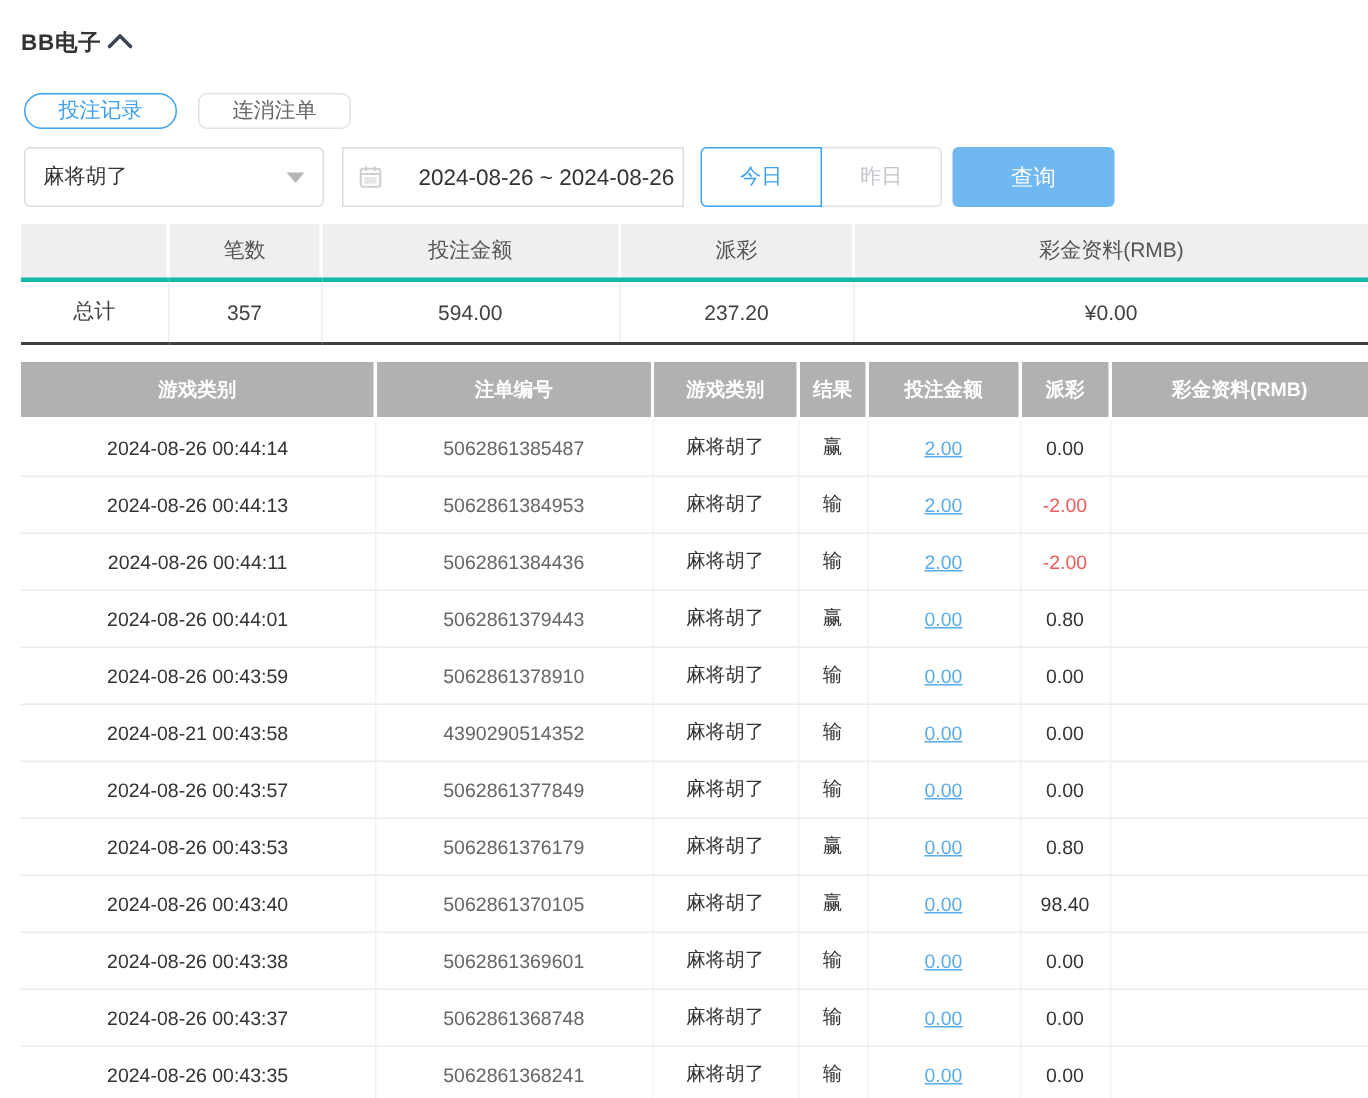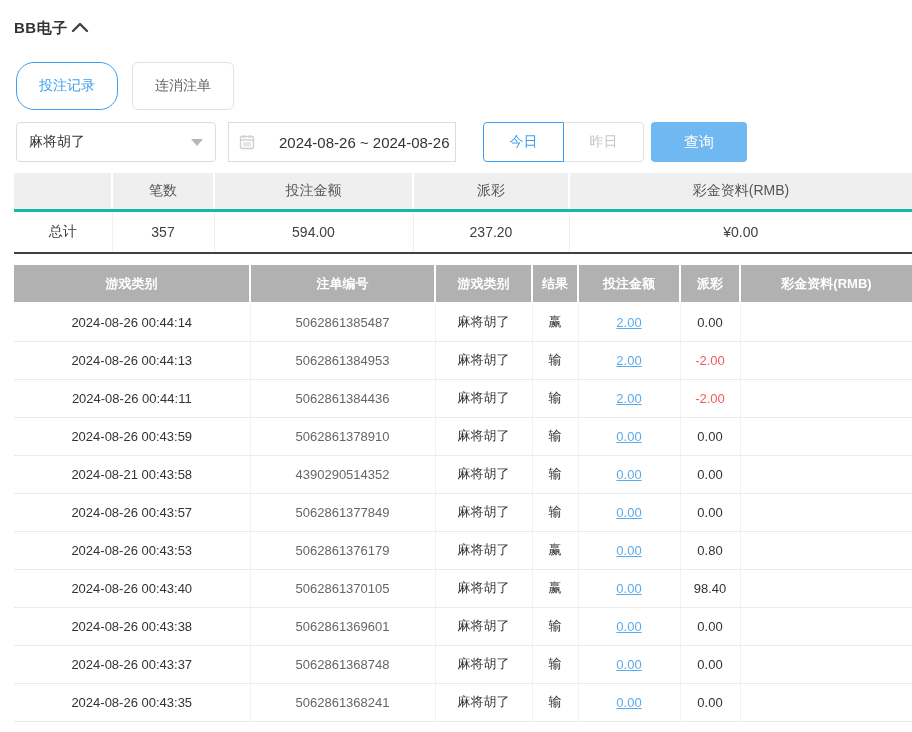--- a/index.html
+++ b/index.html
@@ -17,21 +17,21 @@
   .panel-header {
     display: flex; align-items: center; justify-content: flex-start;
     padding: 16px 16px 0 14px;
   }
   .panel-title { font-size: 15px; font-weight: 700; color: #333; letter-spacing: .5px; }
   .collapse-btn { width: 24px; height: 24px; display: flex; align-items: center; justify-content: center; cursor: pointer; background: none; border: none; }
 
   
   .tabs { display: flex; gap: 14px; padding: 22px 0 0 16px; }
   .tab {
-    height: 48px; padding: 0 22px; display: inline-flex; align-items: center;
+    height: 24px; padding: 0 22px; display: inline-flex; align-items: center;
     background: #fff; font-size: 14px; cursor: pointer;
   }
   .tab.active { border: 1px solid #3d9ff0; color: #3d9ff0; border-radius: 18px; }
   .tab.inactive { border: 1px solid #e2e2e2; color: #666; border-radius: 6px; }
 
   
   .filters { display: flex; align-items: center; padding: 12px 0 0 16px; height: 52px; }
   .select-box {
     width: 200px; height: 40px; border: 1px solid #dcdcdc; border-radius: 4px;
     display: flex; align-items: center; justify-content: space-between;
@@ -39,32 +39,32 @@
   }
   .caret-down {
     width: 0; height: 0; border-left: 6px solid transparent; border-right: 6px solid transparent;
     border-top: 7px solid #b6b6b6;
   }
   .date-box {
     margin-left: 12px; width: 228px; height: 40px; border: 1px solid #dcdcdc; border-radius: 0;
     display: flex; align-items: center; gap: 24px; padding: 0 10px; background: #fff;
     font-size: 15px; color: #333; cursor: pointer; white-space: nowrap;
   }
-  .btn-group { display: inline-flex; margin-left: 27px; }
+  .btn-group { display: inline-flex; margin-left: 11px; }
   .range-btn {
     height: 40px; width: 81px; background: #fff; border: 1px solid #e2e2e2;
     font-size: 14px; color: #c2c6cc; cursor: pointer; margin-left: -1px;
     display: inline-flex; align-items: center; justify-content: center;
     font-family: inherit;
   }
   .range-btn:first-child { border-radius: 4px 0 0 4px; margin-left: 0; }
   .range-btn:last-child { border-radius: 0 4px 4px 0; }
   .range-btn.active { border: 1px solid #3d9ff0; color: #3d9ff0; position: relative; z-index: 1; }
   .search-btn {
-    margin-left: 7px; height: 40px; width: 96px; background: #70b8f1; color: #fff;
+    margin-left: 7px; height: 40px; width: 108px; background: #70b8f1; color: #fff;
     border: none; border-radius: 4px; font-size: 15px; cursor: pointer; font-family: inherit;
   }
 
   
   table { border-collapse: collapse; table-layout: fixed; width: 898px; margin-left: 14px; }
   td, th { text-align: center; overflow: hidden; white-space: nowrap; }
 
   
   .summary-table { margin-top: 11px; }
   .summary-table th {
@@ -214,20 +214,29 @@
         <tr>
           <td>2024-08-26 00:44:11</td>
           <td class="muted">5062861384436</td>
           <td>麻将胡了</td>
           <td>输</td>
           <td><span class="link">2.00</span></td>
           <td class="neg">-2.00</td>
           <td></td>
         </tr>
         <tr>
+          <td>2024-08-26 00:44:01</td>
+          <td class="muted">5062861379443</td>
+          <td>麻将胡了</td>
+          <td>赢</td>
+          <td><span class="link">0.00</span></td>
+          <td>0.80</td>
+          <td></td>
+        </tr>
+        <tr>
           <td>2024-08-26 00:43:59</td>
           <td class="muted">5062861378910</td>
           <td>麻将胡了</td>
           <td>输</td>
           <td><span class="link">0.00</span></td>
           <td>0.00</td>
           <td></td>
         </tr>
         <tr>
           <td>2024-08-21 00:43:58</td>

